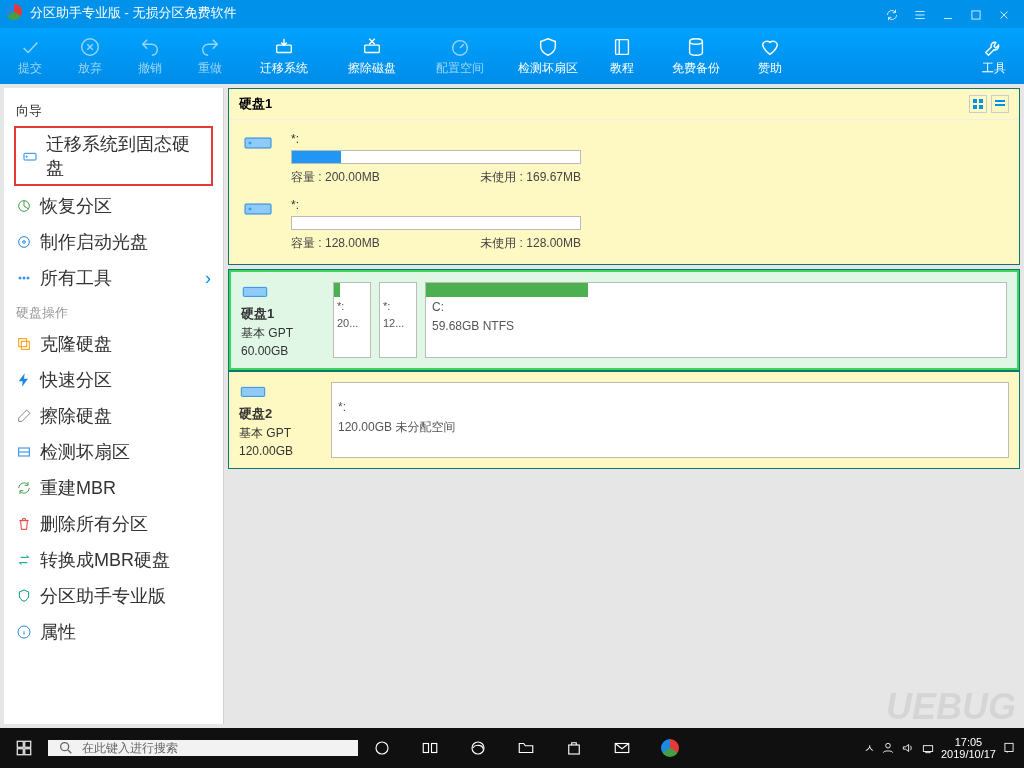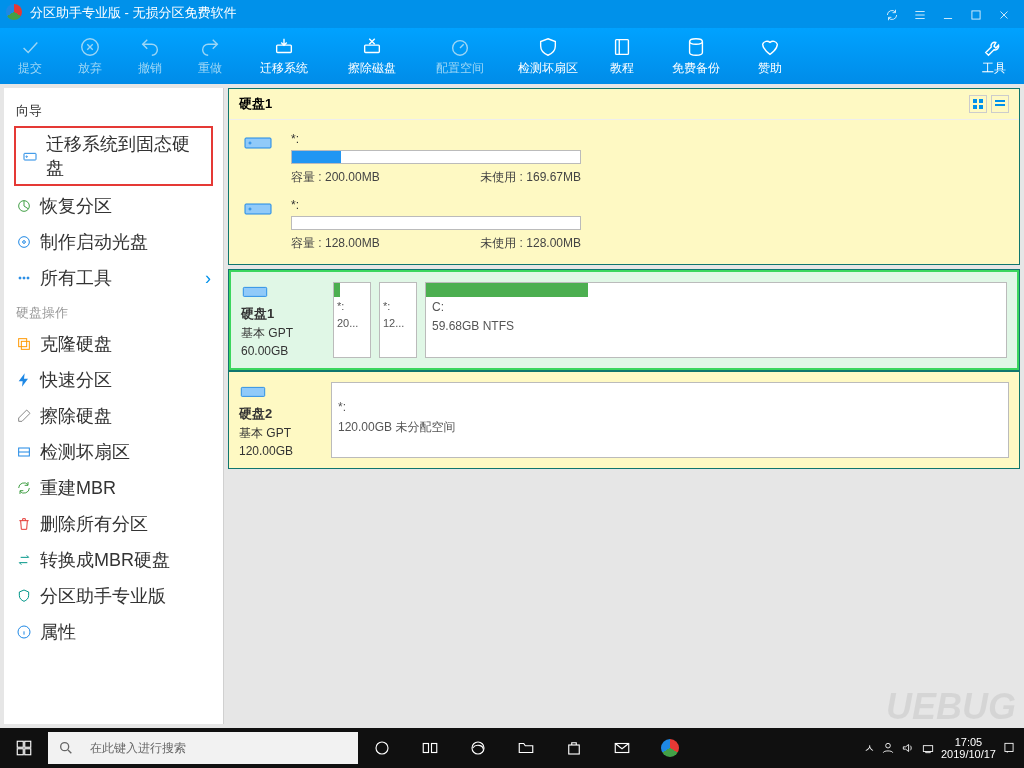--- a/index.html
+++ b/index.html
@@ -49,21 +49,21 @@
 .mini .mused{background:#4caf50;height:100%}
 .mini .mtxt{padding:3px 3px 2px;white-space:nowrap;overflow:hidden;text-overflow:ellipsis}
 .big{flex:1;border:1px solid #bbb;background:#fff;display:flex;flex-direction:column;font-size:12px;color:#555}
 .big .mbar{height:14px;display:flex}
 .big .mused{background:#4caf50;height:100%}
 .big .mused.gray{background:#ddd}
 .big .mtxt{padding:3px 6px 2px}
 .taskbar{height:40px;background:#101010;color:#fff;display:flex;align-items:center;font-size:12px}
 .tbbtn{width:48px;height:40px;display:flex;align-items:center;justify-content:center;color:#fff}
 .tbbtn svg{width:18px;height:18px;stroke:currentColor;fill:none;stroke-width:1.5}
-.search{flex:0 0 310px;height:32px;background:#f2f2f2;display:flex;align-items:center;color:#666;padding:0 10px;gap:16px;margin:4px 0}
+.search{flex:0 0 310px;height:16px;background:#f2f2f2;display:flex;align-items:center;color:#666;padding:0 10px;gap:8px;margin:4px 0}
 .search svg{width:16px;height:16px;stroke:#666;fill:none;stroke-width:2}
 .tray{margin-left:auto;display:flex;align-items:center;gap:6px;padding:0 8px;font-size:11px}
 .tray .t{color:#fff}
 .tray svg{width:14px;height:14px;stroke:#fff;fill:none;stroke-width:1.5}
 .wm{position:absolute;right:8px;bottom:40px;color:rgba(0,0,0,.07);font-size:36px;font-weight:bold;pointer-events:none;font-style:italic}
 .c-blue{color:#1E88E5}.c-green{color:#43a047}.c-orange{color:#ff9800}.c-red{color:#e53935}.c-teal{color:#009688}.c-gray{color:#888}
 </style>
 </head>
 <body>
 

